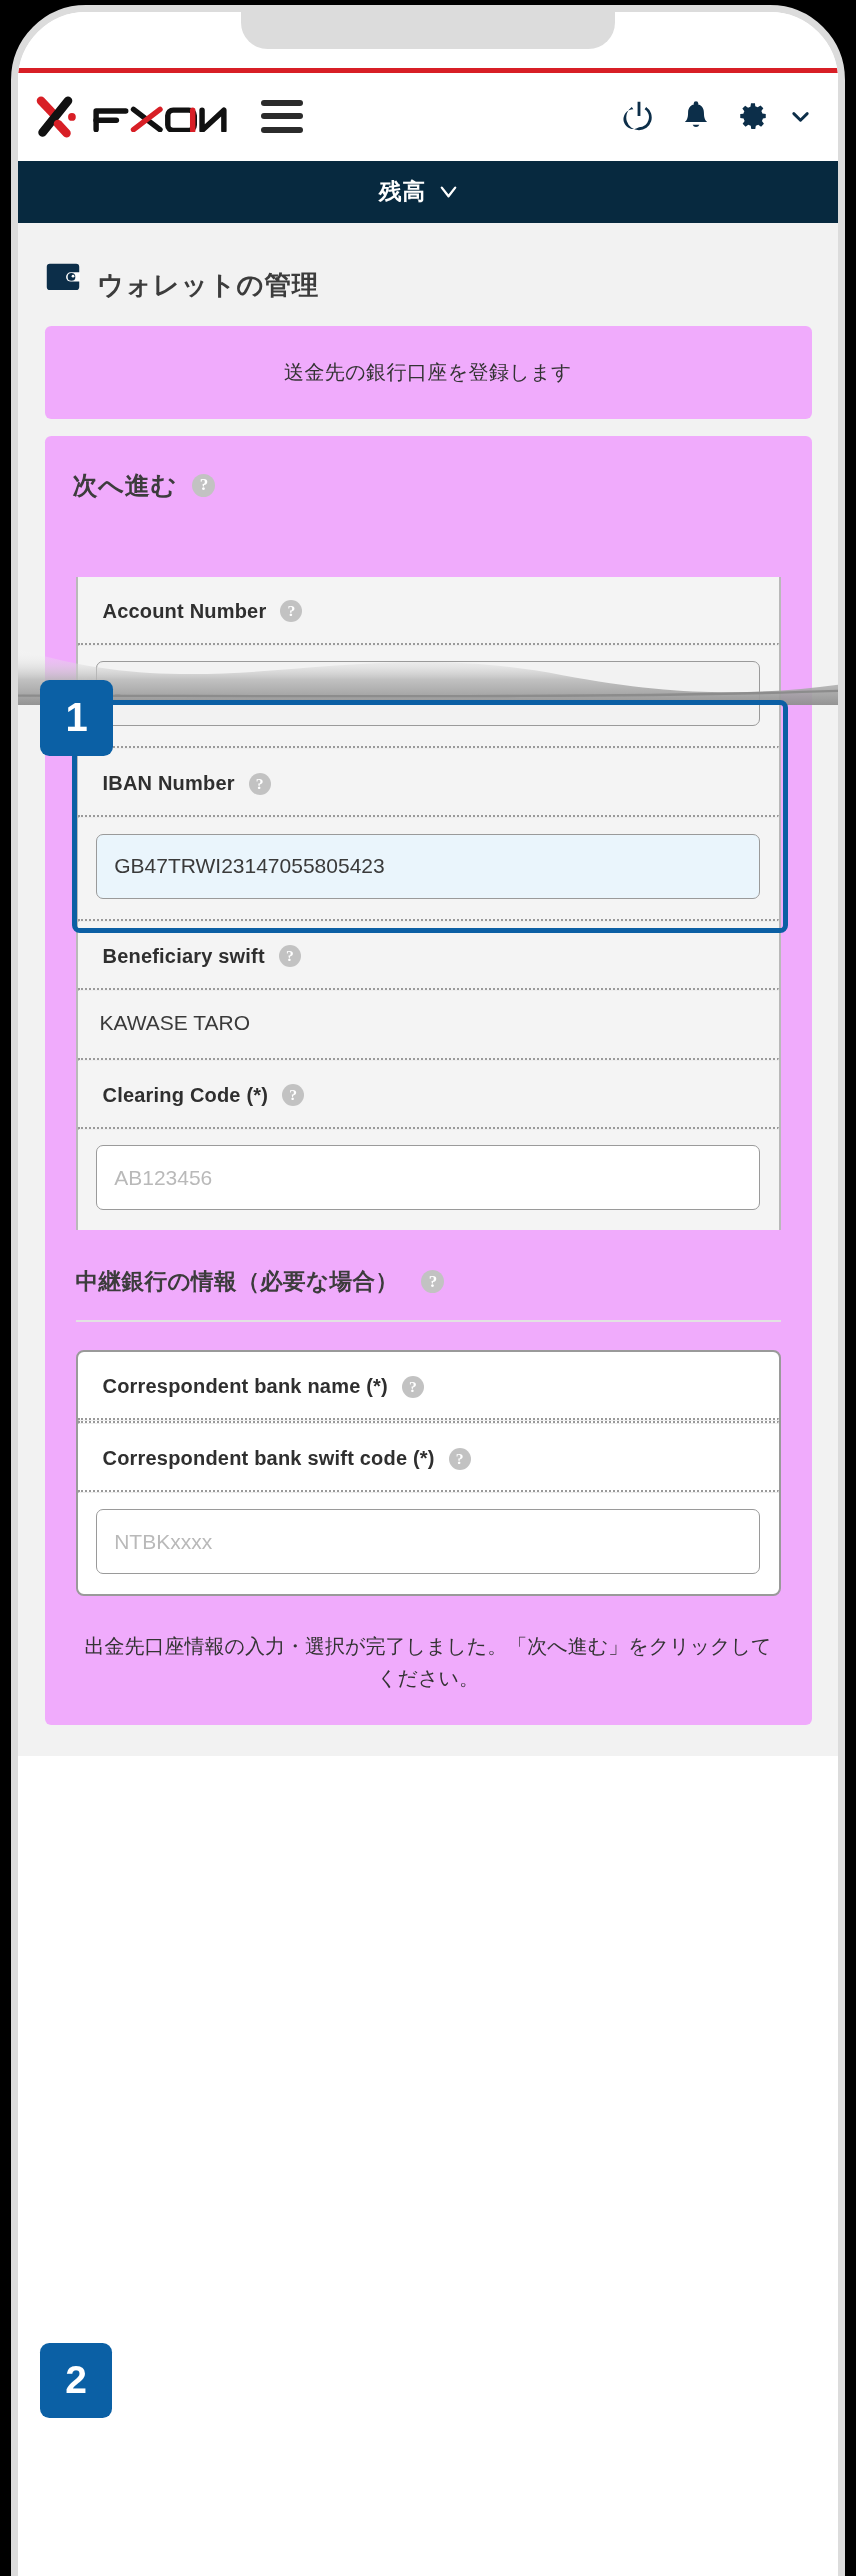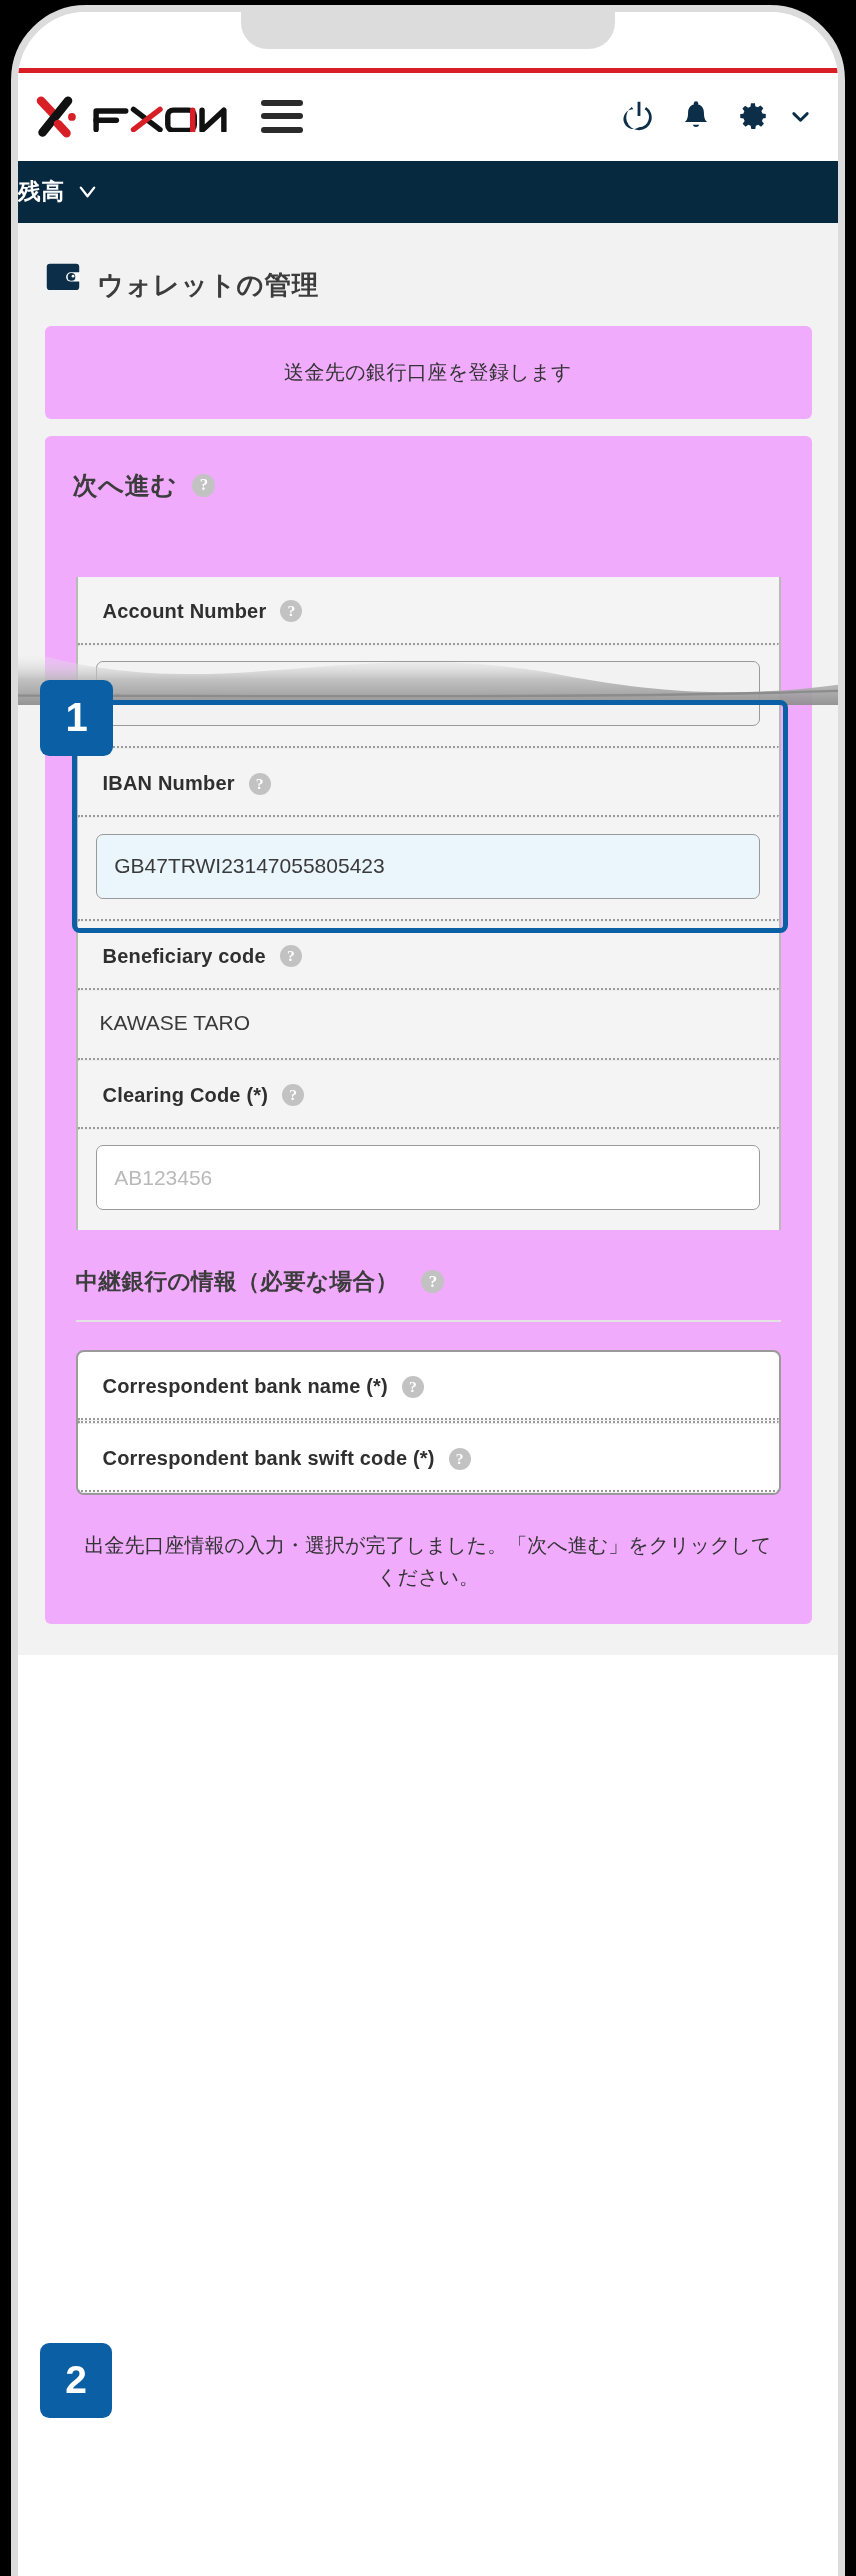--- a/index.html
+++ b/index.html
@@ -110,21 +110,21 @@
 
   
   .balance-bar {
     position: absolute;
     left: 0; top: 149px;
     width: 100%;
     height: 62px;
     background: #07293f;
     display: flex;
     align-items: center;
-    justify-content: flex-start;
+    justify-content: center;
     padding-right: 17px;
     gap: 11px;
     z-index: 6;
   }
   .balance-label {
     color: #ffffff;
     font-size: 22.6px;
     font-weight: bold;
     letter-spacing: 0.8px;
   }
@@ -480,21 +480,21 @@
             </div>
             <hr class="dotted">
             <div class="field-input-wrap">
               <input class="txt-input active" type="text" value="GB47TRWI23147055805423" style="">
             </div>
           </div>
 
           <div class="fieldset-box">
             <hr class="dotted">
             <div class="field-label-row">
-              <span class="field-label">Beneficiary code</span>
+              <span class="field-label">Beneficiary swift</span>
               <span class="help sm">?</span>
             </div>
             <hr class="dotted">
             <div class="plain-value">KAWASE TARO</div>
           </div>
 
           <div class="fieldset-box">
             <hr class="dotted">
             <div class="field-label-row">
               <span class="field-label">Clearing Code (*)</span>
@@ -517,20 +517,23 @@
               <span class="field-label">Correspondent bank name (*)</span>
               <span class="help sm">?</span>
             </div>
             <hr class="dotted">
             <hr class="dotted">
             <div class="field-label-row">
               <span class="field-label">Correspondent bank swift code (*)</span>
               <span class="help sm">?</span>
             </div>
             <hr class="dotted">
+            <div class="field-input-wrap">
+              <input class="txt-input white" type="text" placeholder="NTBKxxxx" style="">
+            </div>
           </div>
 
           <div class="footer-note">出金先口座情報の入力・選択が完了しました。「次へ進む」をクリックしてください。</div>
 
         </div>
       </div>
 
       <div class="wave-break">
         <svg viewBox="0 0 1054 78" preserveAspectRatio="none">
           <defs>

